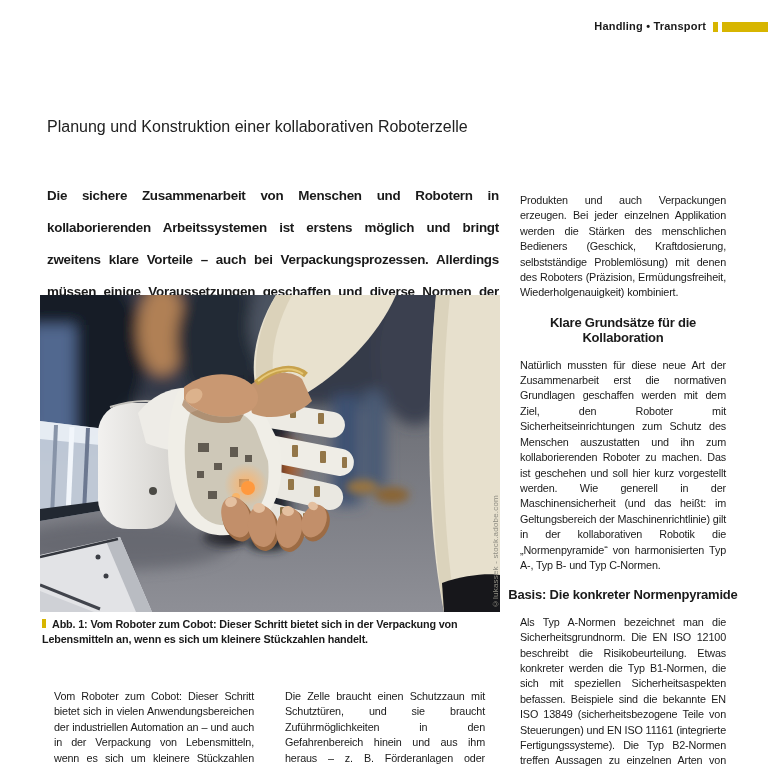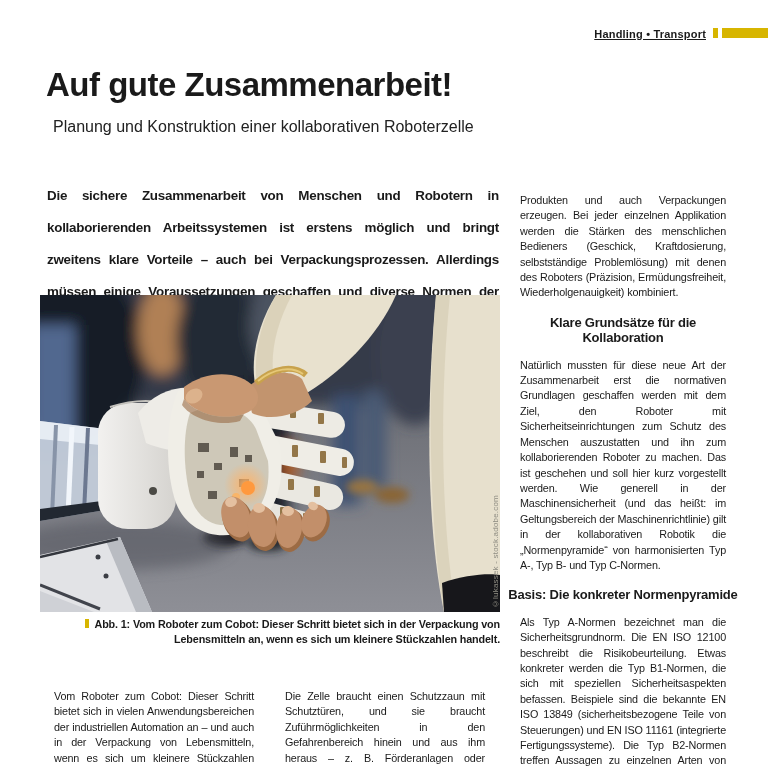--- a/index.html
+++ b/index.html
@@ -1,42 +1,42 @@
 <!DOCTYPE html>
 <html lang="de"><head>
 <meta charset="utf-8">
 <style>
   html,body{margin:0;padding:0;background:#ffffff;}
   .page{
     position:relative;width:768px;height:768px;background:#ffffff;overflow:hidden;
     font-family:"Liberation Sans",sans-serif;color:#1a1a1a;
   }
   
-  .kicker-row{position:absolute;top:28px;right:0;display:flex;align-items:flex-start;height:12px;text-decoration:underline;}
+  .kicker-row{position:absolute;top:20px;right:0;display:flex;align-items:flex-end;height:12px;}
   .kicker{font-size:11px;font-weight:bold;letter-spacing:.2px;color:#1a1a1a;}
   .kicker-sq{width:5px;height:10px;margin-left:7px;}
   .kicker-bar{width:46px;height:10px;margin-left:4px;}
   
   .title{position:absolute;left:46px;top:66px;margin:0;font-size:33px;font-weight:bold;letter-spacing:-.5px;white-space:nowrap;}
-  .subtitle{position:absolute;left:53px;top:118px;margin:0;font-size:16px;font-weight:normal;color:#222;white-space:nowrap;text-align:center;}
+  .subtitle{position:absolute;left:47px;top:118px;margin:0;font-size:16px;font-weight:normal;color:#222;white-space:nowrap;text-align:center;}
   .intro{
     position:absolute;left:47px;top:180px;width:452px;margin:0;
     font-size:13.4px;font-weight:bold;line-height:32px;text-align:justify;letter-spacing:-.25px;
   }
   
   .photo{position:absolute;left:40px;top:295px;width:460px;height:317px;margin:0;overflow:hidden;}
   .photo svg{display:block;width:460px;height:317px;}
   .credit{
     position:absolute;right:0px;bottom:4px;
     writing-mode:vertical-rl;transform:rotate(180deg);
     font-size:8px;color:#8f8d83;letter-spacing:.2px;
   }
   
   .caption{position:absolute;left:42px;top:617px;width:458px;margin:0;
-    font-size:10.8px;font-weight:bold;line-height:15px;letter-spacing:-.15px;text-align:right;}
+    font-size:10.8px;font-weight:bold;line-height:15px;letter-spacing:-.15px;}
   .cap-bullet{display:inline-block;width:4px;height:9px;margin-right:6px;}
   
   .bodytext{font-size:10.8px;line-height:15.4px;text-align:justify;letter-spacing:-.15px;}
   .bodytext p{margin:12px;}
   .colA{position:absolute;left:42px;top:677px;width:224px;height:91px;overflow:hidden;}
   .colB{position:absolute;left:273px;top:677px;width:224px;height:91px;overflow:hidden;}
   .colC{position:absolute;left:508px;top:181px;width:230px;height:587px;overflow:hidden;}
   .colC h3{margin:14px 0 9px 0;font-size:13px;font-weight:bold;letter-spacing:-.2px;text-align:center;}
   .accent-bg{background:#D7B500;}
 </style>
@@ -44,21 +44,20 @@
 <body>
 
 <div class="page">
 
   <header class="kicker-row">
     <span class="kicker">Handling • Transport</span>
     <span class="kicker-sq accent-bg"></span>
     <span class="kicker-bar accent-bg"></span>
   </header>
 
-  <h1 class="title">Auf gute Zusammenarbeit!</h1>
   <h2 class="subtitle">Planung und Konstruktion einer kollaborativen Roboterzelle</h2>
   <p class="intro">Die sichere Zusammenarbeit von Menschen und Robotern in kollaborierenden Arbeitssystemen ist erstens möglich und bringt zweitens klare Vorteile – auch bei Verpackungsprozessen. Allerdings müssen einige Voraussetzungen geschaffen und diverse Normen der Maschinensicherheit berücksichtigt werden.</p>
 
   <figure class="photo">
     <svg viewBox="0 0 460 317" aria-hidden="true">
       <defs>
         <filter id="b7" x="-30%" y="-30%" width="160%" height="160%">
             <feGaussianBlur stdDeviation="7"></feGaussianBlur>
           </filter>
         <filter id="b4" x="-30%" y="-30%" width="160%" height="160%">

